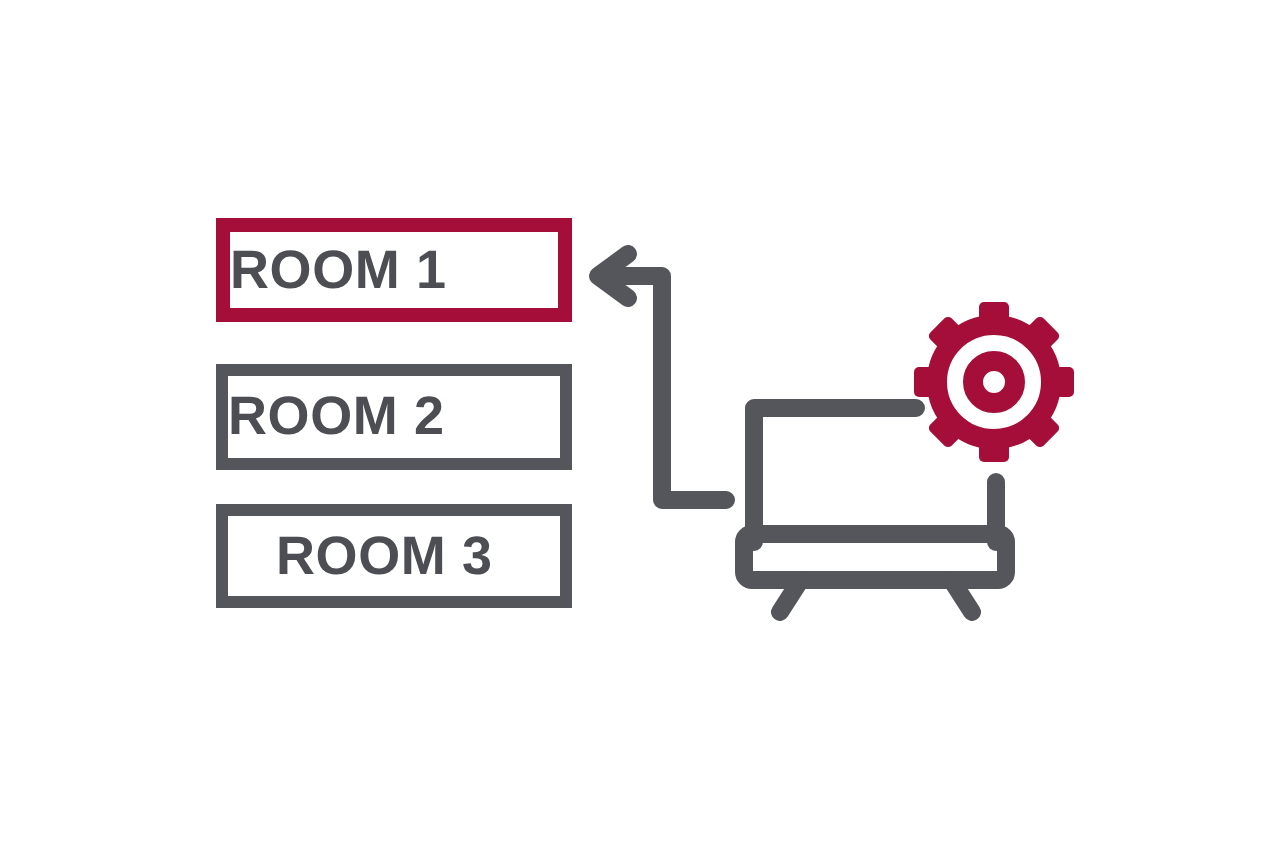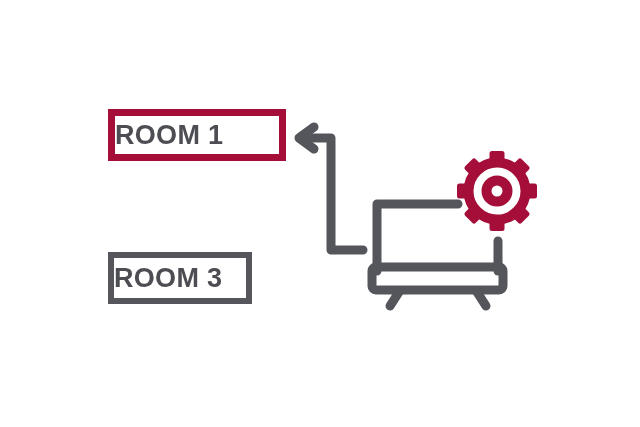--- a/index.html
+++ b/index.html
@@ -38,41 +38,44 @@
     font-size: 27px;
     font-weight: bold;
     color: #4D4E53;
     letter-spacing: 0.3px;
     line-height: 1;
     white-space: nowrap;
     user-select: none;
   }
   #room1 { left: 108px; top: 109px; width: 178px; height: 52px; }
   #room2 { left: 108px; top: 182px; width: 178px; height: 53px; }
-  #room3 { left: 108px; top: 252px; width: 144px; height: 52px; }
+  #room3 { left: 108px; top: 252px; width: 178px; height: 52px; padding-left: 24px; }
 
   #vector-layer {
     position: absolute;
     left: 0;
     top: 0;
     width: 640px;
     height: 427px;
     pointer-events: none;
   }
   #vector-layer > * { pointer-events: auto; }
 </style>
 </head>
 <body>
 
 <div id="scene">
 
   <div class="room-box selected" id="room1">
     <span class="room-label">ROOM 1</span>
   </div>
 
+  <div class="room-box normal" id="room2">
+    <span class="room-label">ROOM 2</span>
+  </div>
 
   <div class="room-box normal" id="room3">
     <span class="room-label">ROOM 3</span>
   </div>
 
   <svg id="vector-layer" viewBox="0 0 640 427" width="640" height="427">
 
     <g>
       <path d="M 363 250 L 331 250 L 331 138 L 303 138" fill="none" stroke="#55565B" stroke-width="9" stroke-linecap="round" stroke-linejoin="round"></path>
       <path d="M 314 127 L 299 138 L 314 149" fill="none" stroke="#55565B" stroke-width="9" stroke-linecap="round" stroke-linejoin="round"></path>

